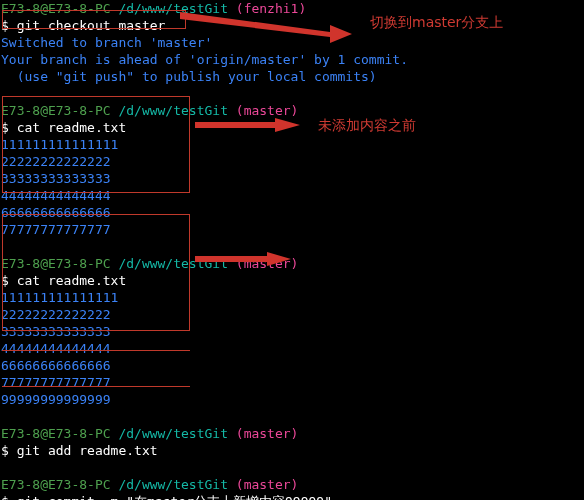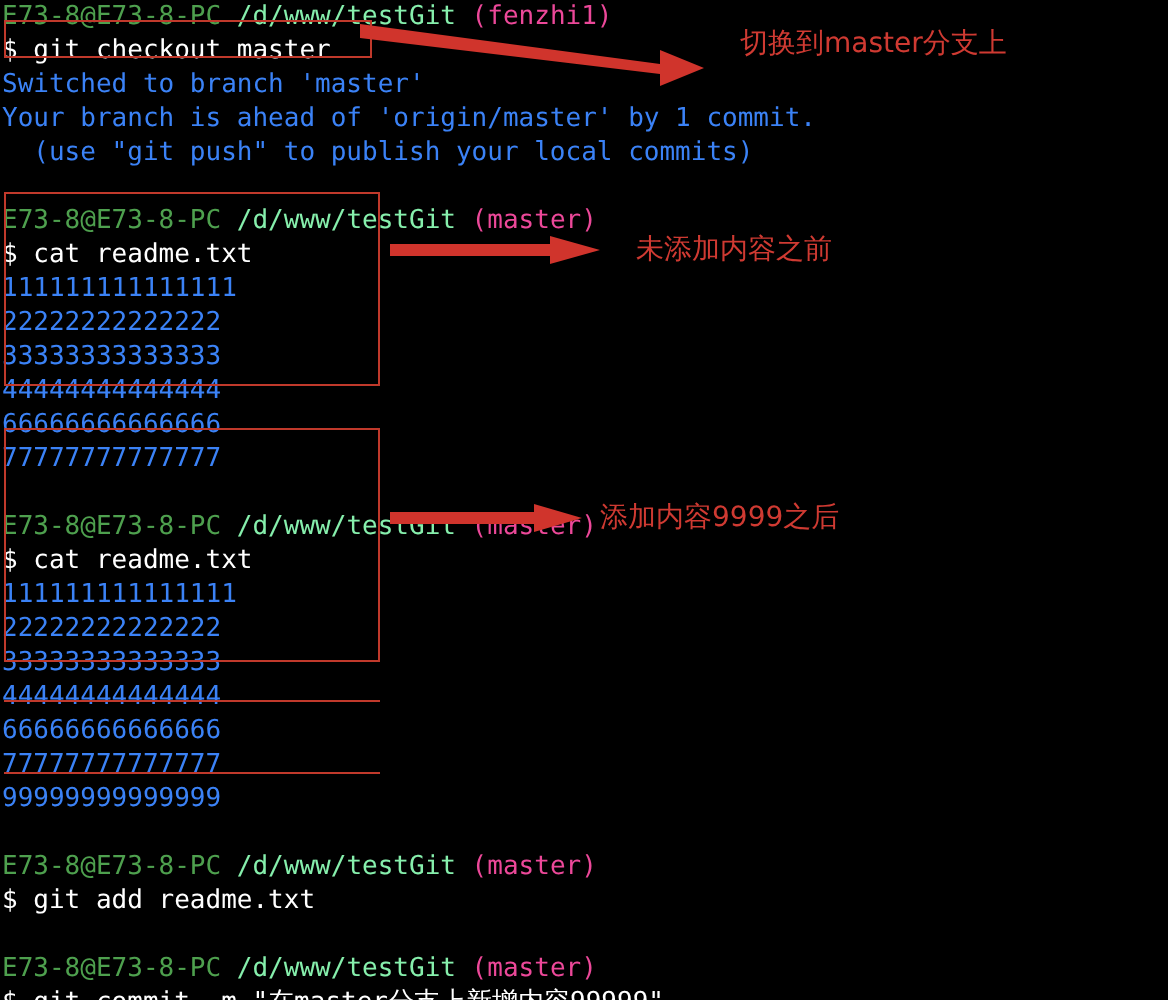--- a/index.html
+++ b/index.html
@@ -28,21 +28,21 @@
     white-space: pre;
   }
   .line {
     height: 17px;
     line-height: 17px;
     white-space: pre;
     padding-left: 1px;
     letter-spacing: 0px;
   }
   .user   { color: #4ea04e; }
-  .path   { color: #86efac; }
+  .path   { color: #14b8a6; }
   .branch { color: #ec4899; }
   .out    { color: #3b82f6; }
   .cmd    { color: #ffffff; }
   .blank  { height: 17px; }
 
   
   .anno-box {
     position: absolute;
     border: 1px solid #c0392b;
     box-sizing: border-box;
@@ -88,15 +88,14 @@
   </svg>
 
   <svg class="arrow-svg" style="left:195px; top:252px;" width="100" height="14">
     <polygon points="0,4 72,4 72,0 96,7 72,14 72,10 0,10" fill="#d0342c"></polygon>
   </svg>
 
   <div class="anno-text" style="left:318px; top:117px;">未添加内容之前</div>
 
   <div class="anno-text" style="left:370px; top:14px;">切换到master分支上</div>
 
-  <div class="anno-text" style="left:300px; top:251px;">添加内容9999之后</div>
 
 </div>
 
 </body></html>

